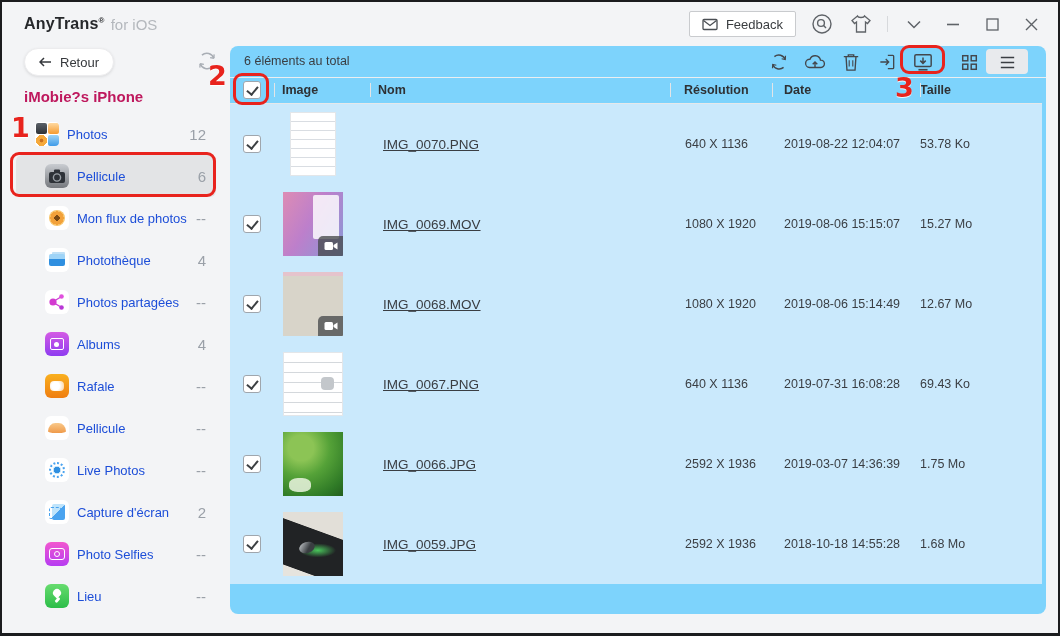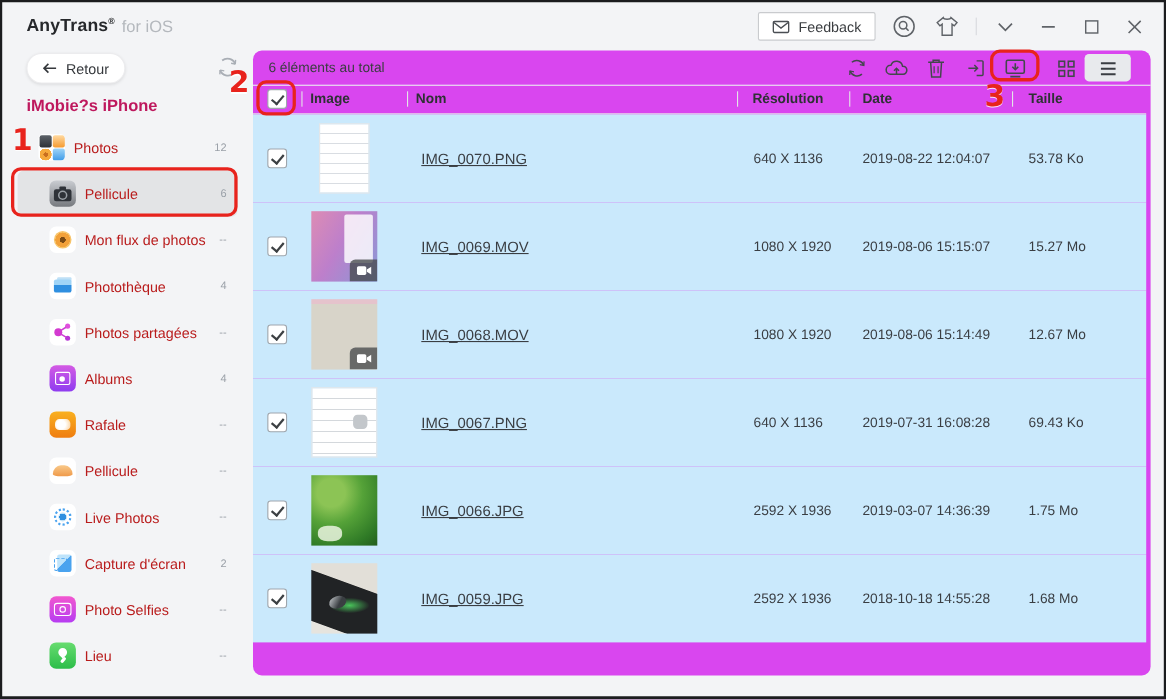--- a/index.html
+++ b/index.html
@@ -26,22 +26,22 @@
               background:#fff; border:1px solid #ececee; border-radius:14px; font-size:13px; color:#35383c;
               box-shadow:0 1px 3px rgba(0,0,0,.10); cursor:pointer; }
   .sb-refresh { position:absolute; left:194px; top:4px; width:24px; height:24px; color:#a9aeb5; cursor:pointer; }
   .device-name { position:absolute; left:22px; top:42px; font-size:15px; font-weight:bold; color:#be185d; }
   .sb-list { position:absolute; left:0; top:67px; right:0; }
   .sb-item { height:42px; margin:0 14px; border-radius:6px; display:flex; align-items:center; padding-right:10px; cursor:pointer; }
   .sb-item.lv0 { padding-left:19px; }
   .sb-item.lv1 { padding-left:29px; }
   .sb-item.selected { background:#e3e4e6; }
   .sb-icon { width:24px; height:24px; border-radius:6px; margin-right:8px; flex:none; position:relative; overflow:hidden; }
-  .sb-label { font-size:13px; color:#b91c1c; white-space:nowrap; }
-  .sb-count { margin-left:auto; font-size:10px; color:#9aa0a8; }
+  .sb-label { font-size:13px; color:#1d4ed8; white-space:nowrap; }
+  .sb-count { margin-left:auto; font-size:15px; color:#9aa0a8; }
 
   
   .ic-photos { background:#fff; display:grid; grid-template-columns:11px 11px; grid-template-rows:11px 11px; gap:1px; padding:0.5px; border-radius:4px; }
   .ic-photos span { border-radius:2px; }
   .ic-photos .q1 { background:linear-gradient(180deg,#5b6168,#2e3237); }
   .ic-photos .q2 { background:linear-gradient(180deg,#ffd9a0,#f59b31); }
   .ic-photos .q3 { background:radial-gradient(circle,#c96f1f 25%,#f5a93c 26% 70%,#fff 71%); }
   .ic-photos .q4 { background:linear-gradient(180deg,#9fd4f7,#3f9be8); }
   .ic-camroll { background:linear-gradient(180deg,#c9ccd1,#76797e); }
   .ic-stream { background:#fff; }
@@ -68,35 +68,35 @@
   .ic-shot i { position:absolute; left:7px; top:4px; width:13px; height:16px; border-radius:2px; background:linear-gradient(135deg,#bfe4fb 0 45%,#4aa3ef 46%); }
   .ic-shot em { position:absolute; left:4px; top:7px; width:12px; height:12px; border:1.5px dashed #4aa3ef; border-radius:2px; }
   .ic-selfie { background:linear-gradient(180deg,#f257cf,#b63cf2); }
   .ic-selfie i { position:absolute; left:4px; top:6px; width:16px; height:12px; border:1.5px solid #fff; border-radius:3px; }
   .ic-selfie em { position:absolute; left:9px; top:9px; width:6px; height:6px; border:1.5px solid #fff; border-radius:50%; }
   .ic-place { background:linear-gradient(180deg,#67dc6f,#2cbd49); }
   .ic-place i { position:absolute; left:8px; top:5px; width:8px; height:8px; border-radius:50% 50% 50% 0; transform:rotate(-45deg); background:#fff; }
   .ic-place em { position:absolute; left:10.5px; top:13px; width:3px; height:6px; background:#fff; transform:rotate(40deg); border-radius:2px; }
 
   
-  .panel { position:absolute; left:228px; top:44px; width:816px; height:568px; background:#d946ef; border-radius:8px; }
+  .panel { position:absolute; left:228px; top:44px; width:816px; height:568px; background:#7dd3fc; border-radius:8px; }
   .panel-summary { position:absolute; left:14px; top:0; height:31px; line-height:31px; font-size:12.5px; color:#3a3d41; }
   .toolbar-icon { position:absolute; top:4px; width:24px; height:24px; color:#43474c; display:flex; align-items:center; justify-content:center; cursor:pointer; }
   .list-active-bg { position:absolute; left:756px; top:3px; width:42px; height:25px; background:#e8eaed; border-radius:4px; }
   .hdr-sep1 { position:absolute; left:0; right:0; top:31px; height:1px; background:#eceef0; }
 
   .thead { position:absolute; left:0; top:31px; height:27px; width:812px; display:flex; font-size:12.5px; color:#2e3134; border-bottom:1px solid #e6e8ea; }
   .th { display:flex; align-items:center; position:relative;font-weight:bold; }
   .th + .th::before { content:""; position:absolute; left:0; top:6px; bottom:6px; width:1px; background:#e3e5e7; }
   .col-cb { width:44px; justify-content:center; }
   .col-img { width:96px; padding-left:8px; }
   .col-nom { width:300px; padding-left:8px; }
   .col-res { width:102px; padding-left:14px; }
   .col-date { width:148px; padding-left:12px; }
-  .col-size { width:122px; padding-left:15px; }
+  .col-size { width:122px; }
 
   .rows { position:absolute; left:0; top:58px; width:812px; }
   .trow { height:80px; background:#cae9fc; display:flex; align-items:center; cursor:pointer; }
   .cell { display:flex; align-items:center; height:100%; }
   .cell.name { font-size:13.5px; color:#3a3e43;text-decoration:underline; }
   .cell.val { font-size:12.5px; color:#3a3e43; }
 
   .cb { width:18px; height:18px; background:#fff; border:1px solid #9fa6ad; border-radius:3px; position:relative; cursor:pointer; flex:none; }
   .cb::after { content:""; position:absolute; left:5px; top:2px; width:5px; height:9px;
                border:solid #3c4043; border-width:0 2px 2px 0; transform:rotate(40deg); }

